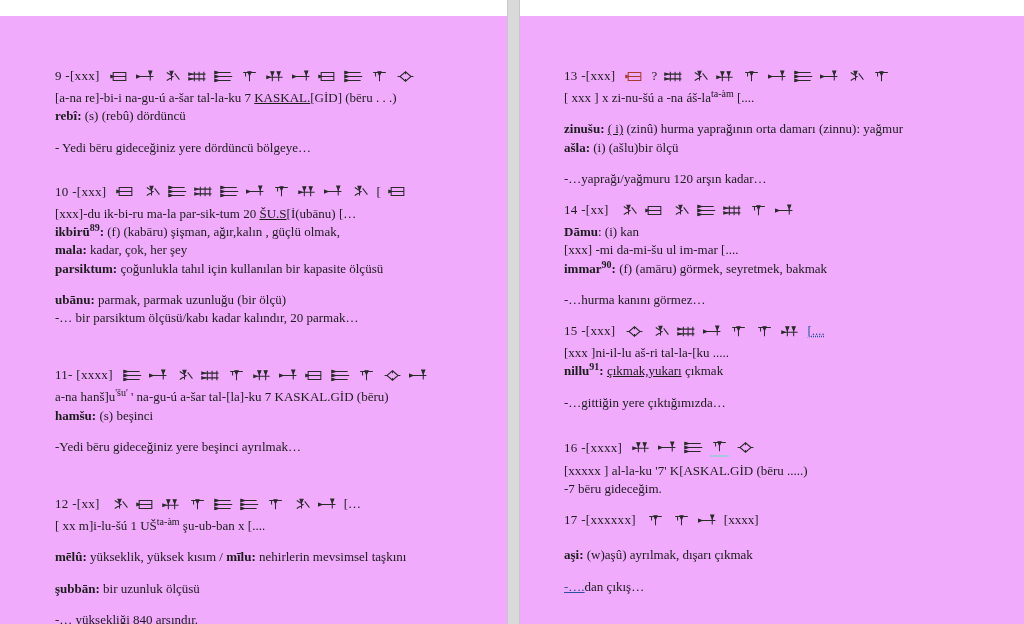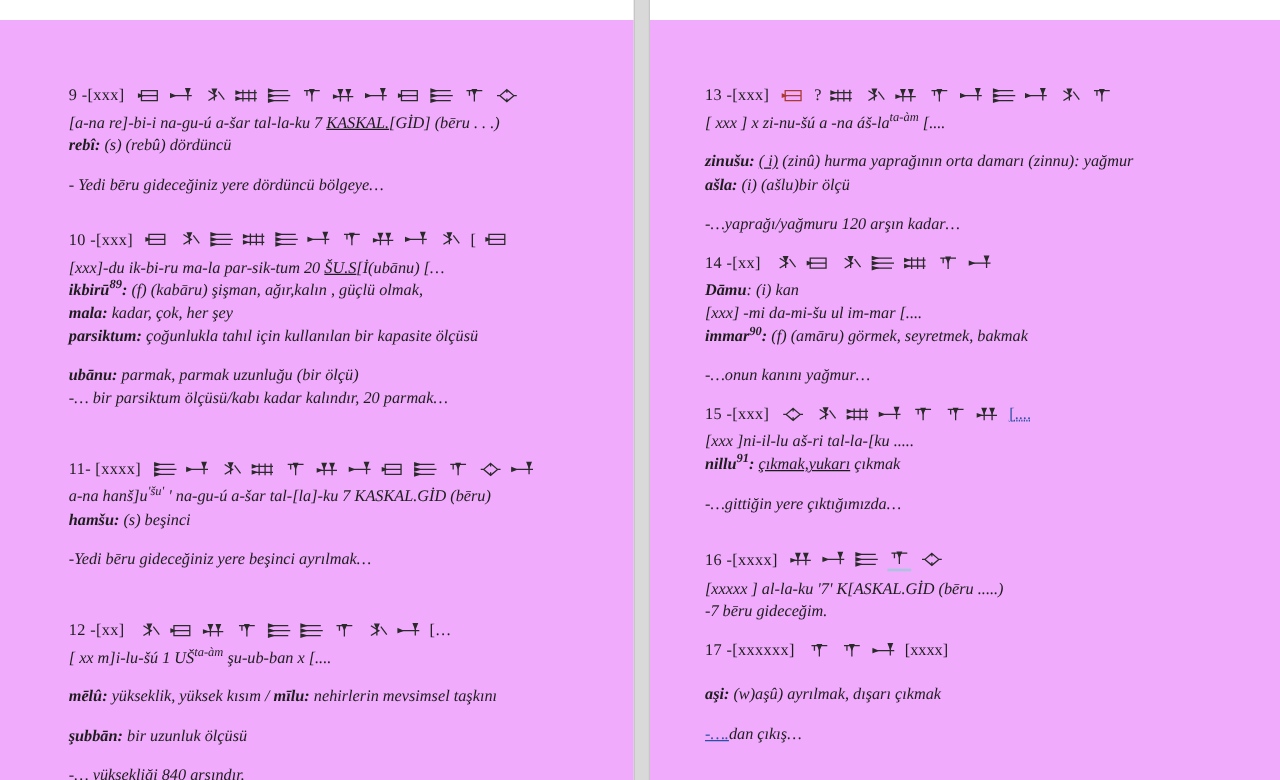--- a/index.html
+++ b/index.html
@@ -11,21 +11,21 @@
   .page-gap{position:absolute;left:507px;top:0;width:13px;height:624px;background:#d9d9d9;
             border-left:1px solid #c6c6c6;border-right:1px solid #c6c6c6;box-sizing:border-box;}
   .entry{margin-bottom:15px;}
   .cu-row{display:flex;align-items:center;gap:7px;margin-bottom:6px;white-space:nowrap;}
   .cu-label{font-size:13px;color:#1c1c1c;margin-right:3px;letter-spacing:.3px;}
   .sign{flex:0 0 auto;color:#2a2a2a;display:block;}
   .sign.red{color:#a83a2e;}
   .sign-wrap{display:flex;align-items:center;}
   .sign-wrap.us{border-bottom:2px solid #a8c4de;padding-bottom:1px;}
   .cu-txt{font-size:13px;color:#1c1c1c;}
-  .line{font-size:13px;line-height:1.25;margin:2px 0;min-height:16px;color:#1c1c1c;font-style:italic;}
+  .line{font-size:13px;line-height:1.25;margin:2px 0;min-height:16px;color:#1c1c1c;}
   .line.blank{min-height:11px;}
   .b{font-weight:bold;}
   .u{text-decoration:underline;}
   .udot{text-decoration:underline dotted;}
   .blue{color:#2b50a8;}
   sup{font-size:10px;line-height:0;}
   .defs-svg{position:absolute;width:0;height:0;overflow:hidden;}
 </style>
 </head>
 <body>
@@ -444,21 +444,21 @@
           <span class="sign-wrap">
             <svg width="19" height="15" viewBox="0 0 24 16" class="sign">
               <use href="#cu5"></use>
             </svg>
           </span>
         </div>
         <div class="line def"><span class="b">Dāmu</span><span class="">: (i) kan</span></div>
         <div class="line translit"><span class="">[xxx] -mi da-mi-šu ul im-mar [....</span></div>
         <div class="line def"><span class="b">immar</span><sup class="b">90</sup><span class="b">:</span><span class=""> (f) (amāru) görmek, seyretmek, bakmak</span></div>
         <div class="line blank"></div>
-        <div class="line translation"><span class="">-…onun kanını yağmur…</span></div>
+        <div class="line translation"><span class="">-…hurma kanını görmez…</span></div>
       </div>
       <div class="entry">
         <div class="cu-row">
           <span class="cu-label">15 -[xxx]</span>
           <span class="sign-wrap">
             <svg width="19" height="15" viewBox="0 0 24 16" class="sign">
               <use href="#cu6"></use>
             </svg>
           </span>
           <span class="sign-wrap">

